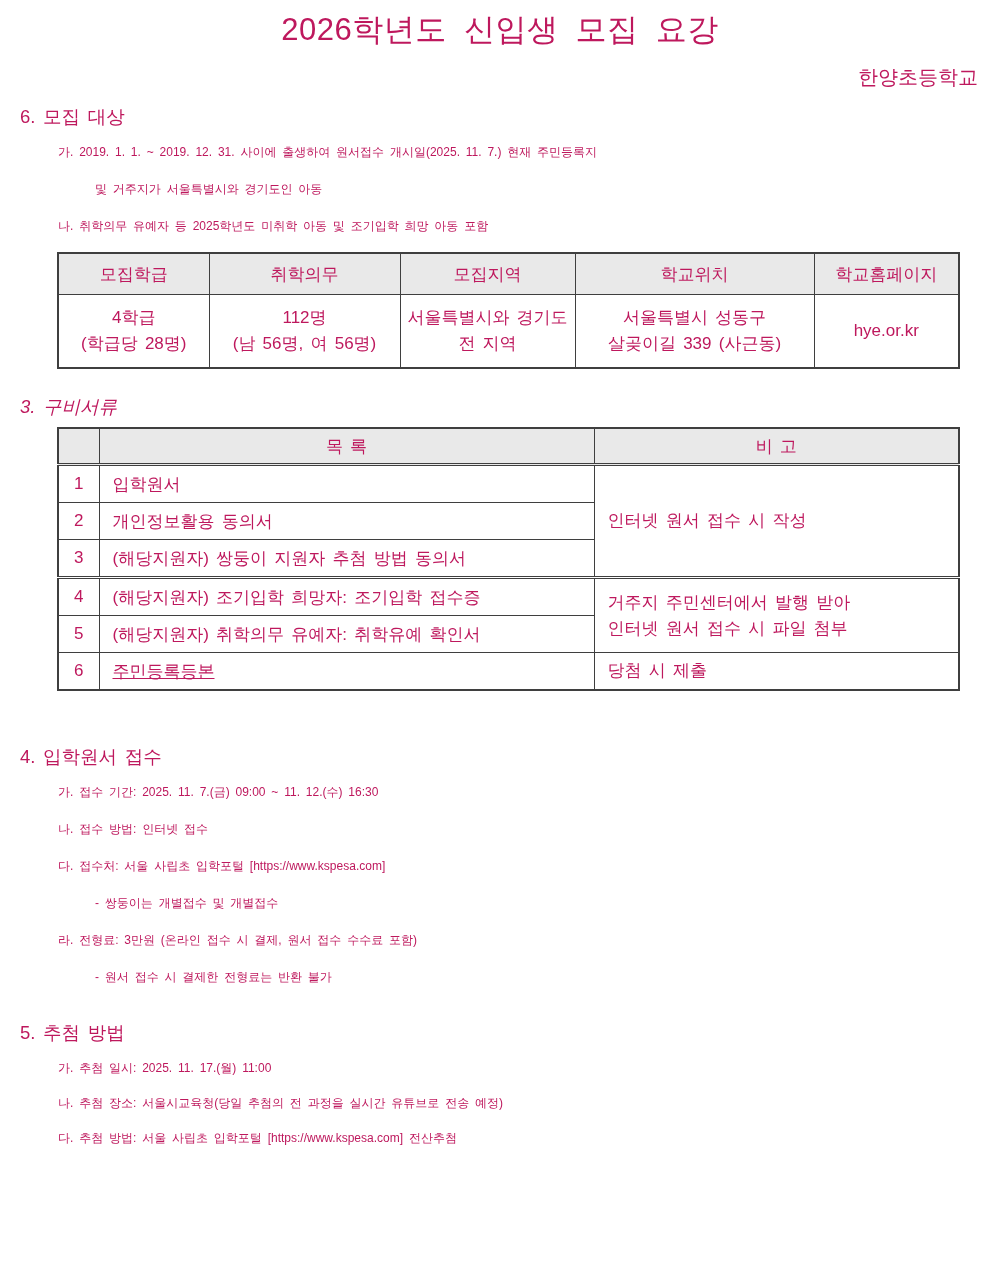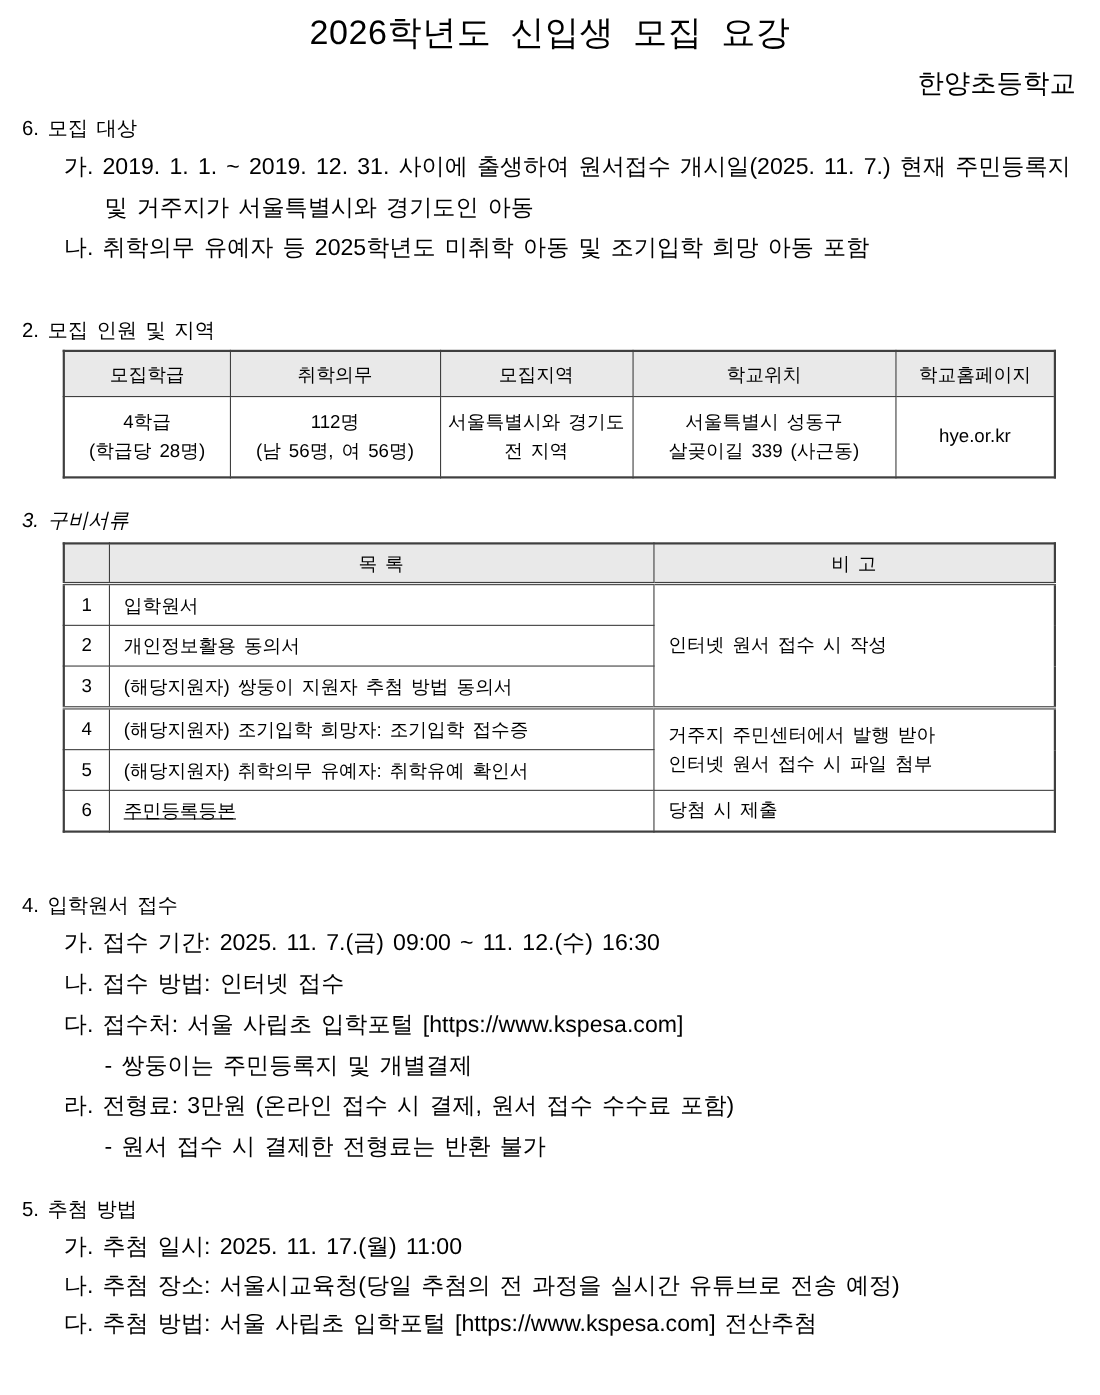--- a/index.html
+++ b/index.html
@@ -2,54 +2,54 @@
 <html><head>
 <meta charset="utf-8">
 <style>
   html,body{margin:0;padding:0;background:#ffffff;}
   .page{
     position:relative;
     width:1000px;height:1268px;
     box-sizing:border-box;
     padding:10px 20px 0 20px;
     background:#ffffff;
-    color:#000000;
+    color:#be185d;
     font-family:"Liberation Sans","DejaVu Sans",sans-serif;
     word-spacing:2.5px;
     overflow:hidden;
   }
   .title{
     margin:0;
     font-size:31px;
     line-height:40px;
     font-weight:500;
     text-align:center;
     word-spacing:8px;
     letter-spacing:0.5px;
   }
   .school{
     margin:14px 2px 0 0;
-    font-size:24px;
+    font-size:20px;
     line-height:26px;
     text-align:right;
     font-weight:500;
   }
   .sec-heading{
     font-size:18.5px;
     line-height:26px;
     font-weight:500;
     margin:0;
   }
   .h-s1{margin-top:14px;}
   .h-s2{margin-top:50px;}
   .h-s3{margin-top:25px;font-style:italic;}
   .h-s4{margin-top:53px;}
   .h-s5{margin-top:32px;}
   .line{
-    font-size:21px;
+    font-size:12px;
     line-height:22px;
     margin:0 0 15px 0;
   }
   .first{margin-top:11px;}
   .lvl1{margin-left:38px;}
   .cont{margin-left:75px;}
   .dash{margin-left:75px;}
   .s5 .line{margin-bottom:13px;}
 
   table{
@@ -92,21 +92,20 @@
 <div class="page">
 
   <h1 class="title">2026학년도 신입생 모집 요강</h1>
   <div class="school">한양초등학교</div>
 
   <div class="sec-heading h-s1">6. 모집 대상</div>
   <div class="line lvl1 first">가. 2019. 1. 1. ~ 2019. 12. 31. 사이에 출생하여 원서접수 개시일(2025. 11. 7.) 현재 주민등록지</div>
   <div class="line cont">및 거주지가 서울특별시와 경기도인 아동</div>
   <div class="line lvl1">나. 취학의무 유예자 등 2025학년도 미취학 아동 및 조기입학 희망 아동 포함</div>
 
-  <div class="sec-heading h-s2">2. 모집 인원 및 지역</div>
   <table class="tbl1">
     <colgroup>
       <col style="width:151px">
         <col style="width:191px">
         <col style="width:175px">
         <col style="width:239px">
         <col style="width:145px">
     </colgroup>
     <thead>
       <tr>
@@ -186,21 +185,21 @@
         <td class="note">당첨 시 제출</td>
       </tr>
     </tbody>
   </table>
 
   <div class="sec-heading h-s4">4. 입학원서 접수</div>
   <div class="s4">
     <div class="line lvl1 first">가. 접수 기간: 2025. 11. 7.(금) 09:00 ~ 11. 12.(수) 16:30</div>
     <div class="line lvl1">나. 접수 방법: 인터넷 접수</div>
     <div class="line lvl1">다. 접수처: 서울 사립초 입학포털 [https://www.kspesa.com]</div>
-    <div class="line dash">- 쌍둥이는 주민등록지 및 개별결제</div>
+    <div class="line dash">- 쌍둥이는 개별접수 및 개별접수</div>
     <div class="line lvl1">라. 전형료: 3만원 (온라인 접수 시 결제, 원서 접수 수수료 포함)</div>
     <div class="line dash">- 원서 접수 시 결제한 전형료는 반환 불가</div>
   </div>
 
   <div class="sec-heading h-s5">5. 추첨 방법</div>
   <div class="s5">
     <div class="line lvl1 first">가. 추첨 일시: 2025. 11. 17.(월) 11:00</div>
     <div class="line lvl1">나. 추첨 장소: 서울시교육청(당일 추첨의 전 과정을 실시간 유튜브로 전송 예정)</div>
     <div class="line lvl1">다. 추첨 방법: 서울 사립초 입학포털 [https://www.kspesa.com] 전산추첨</div>
 

